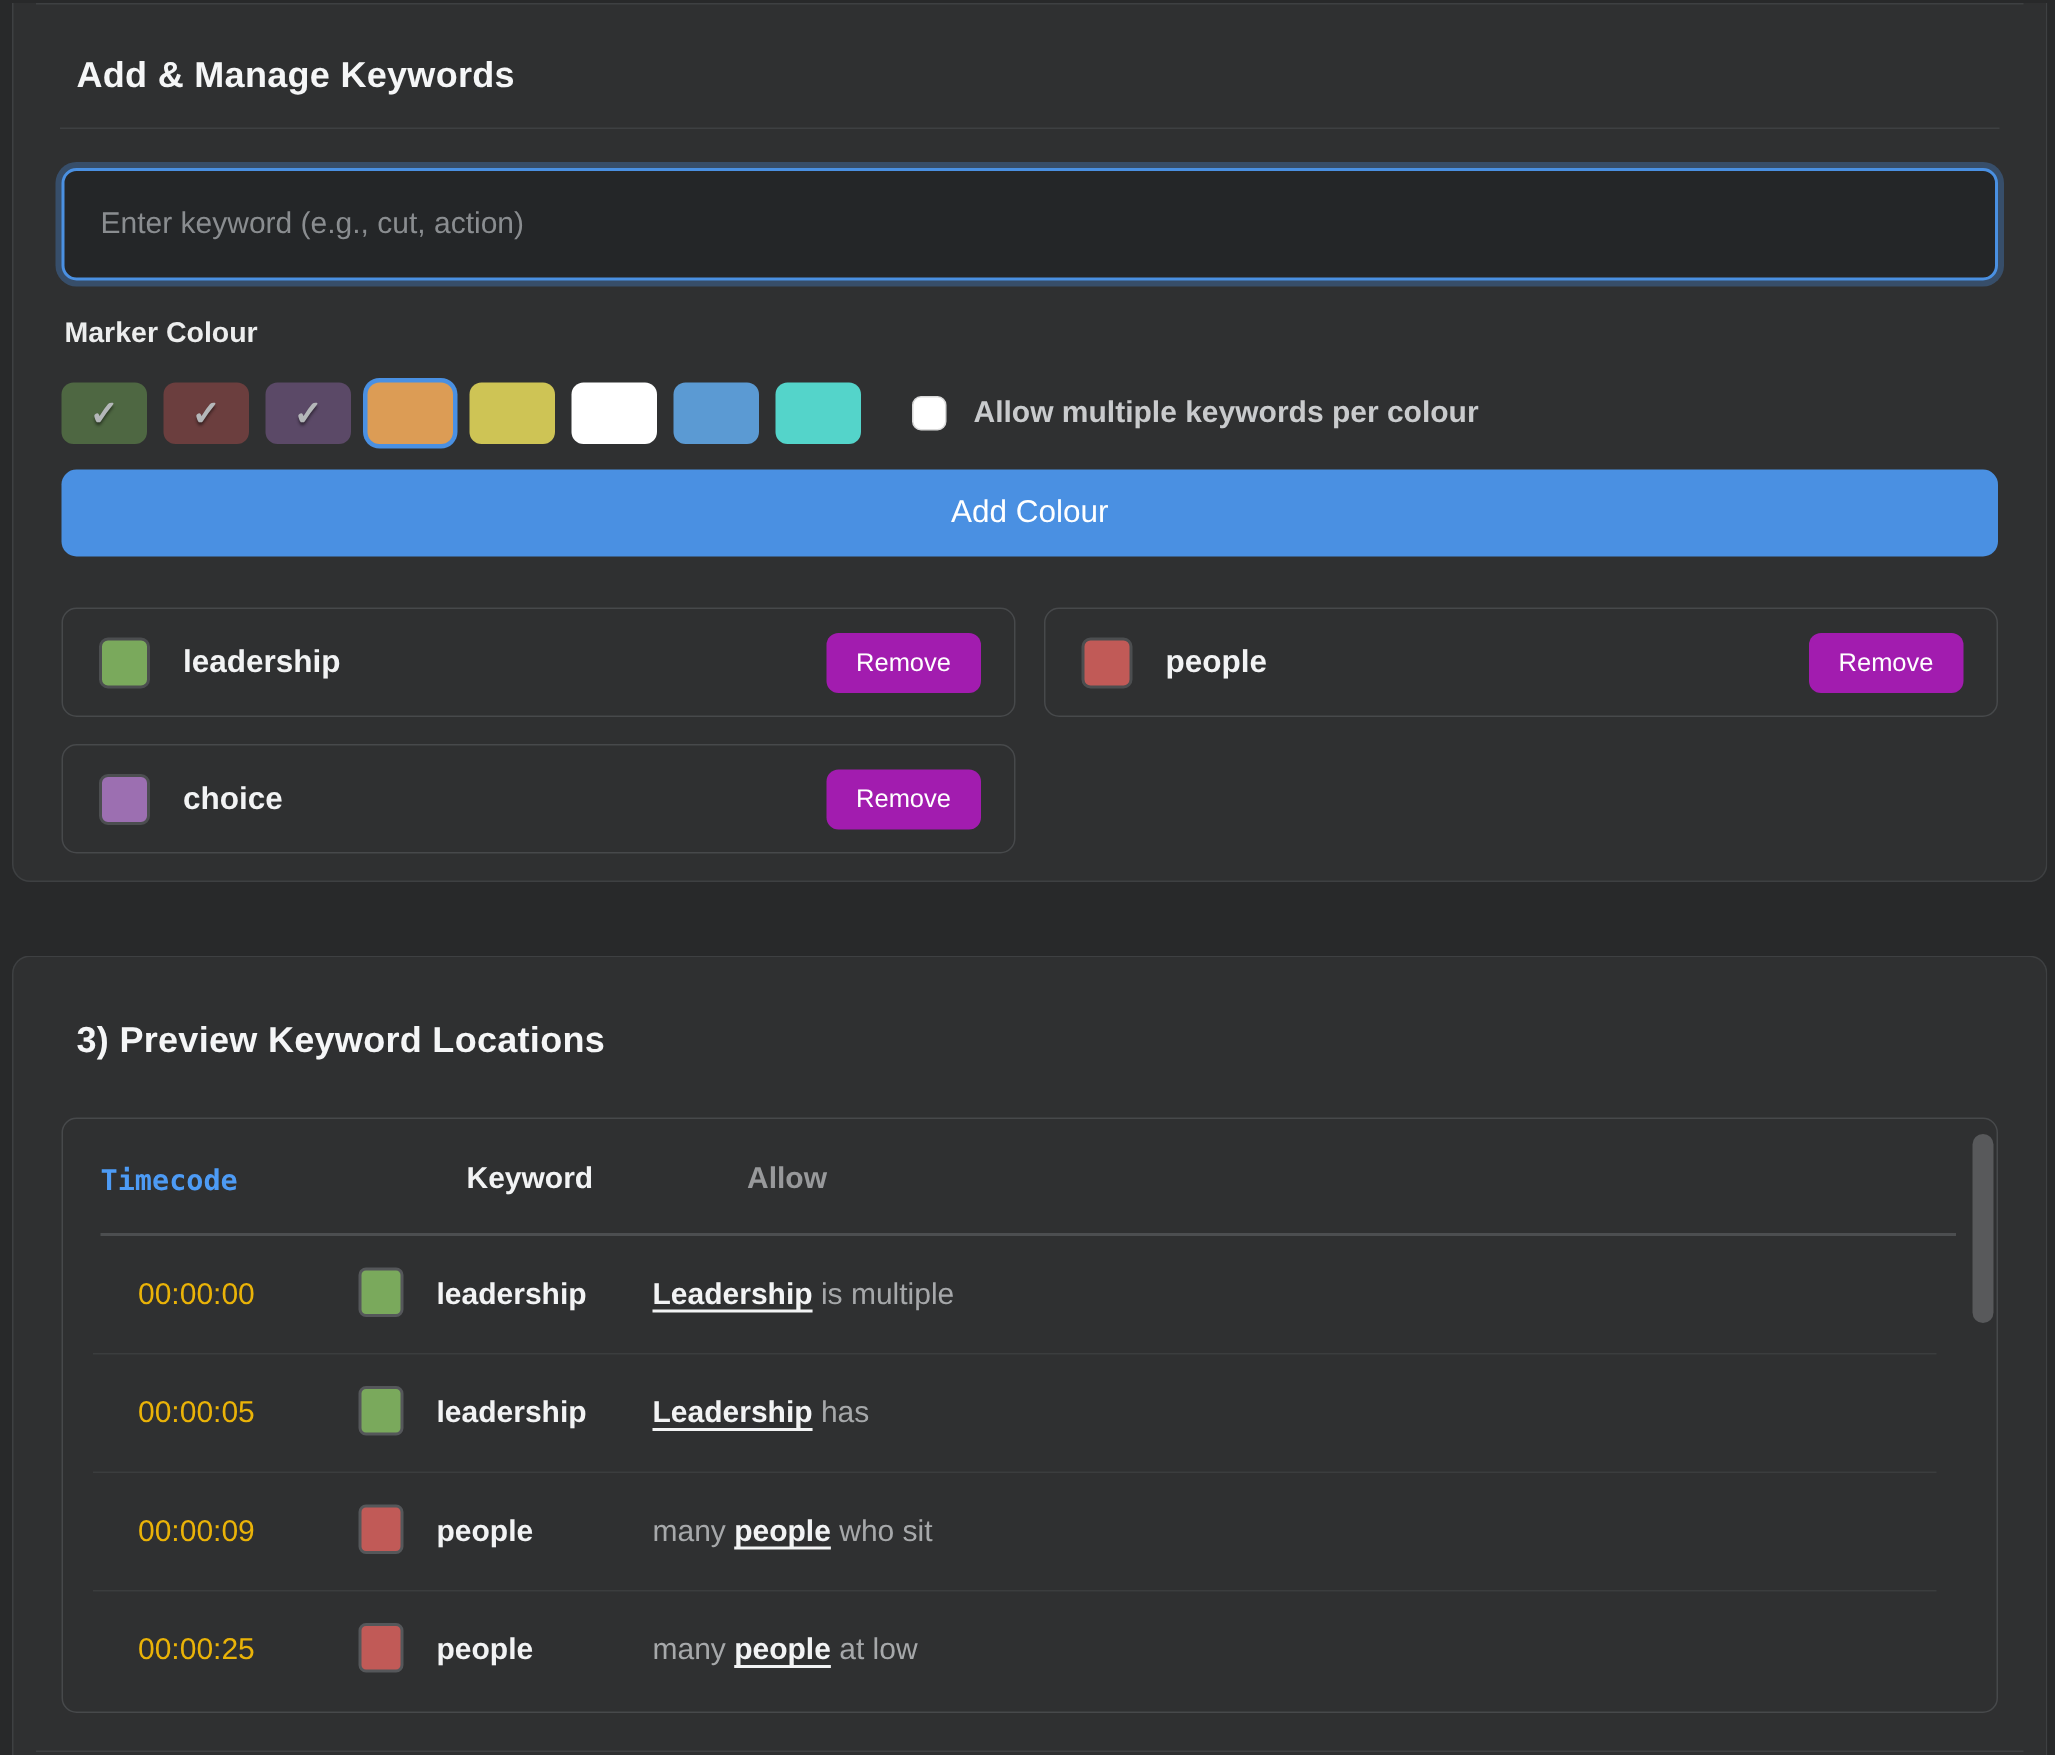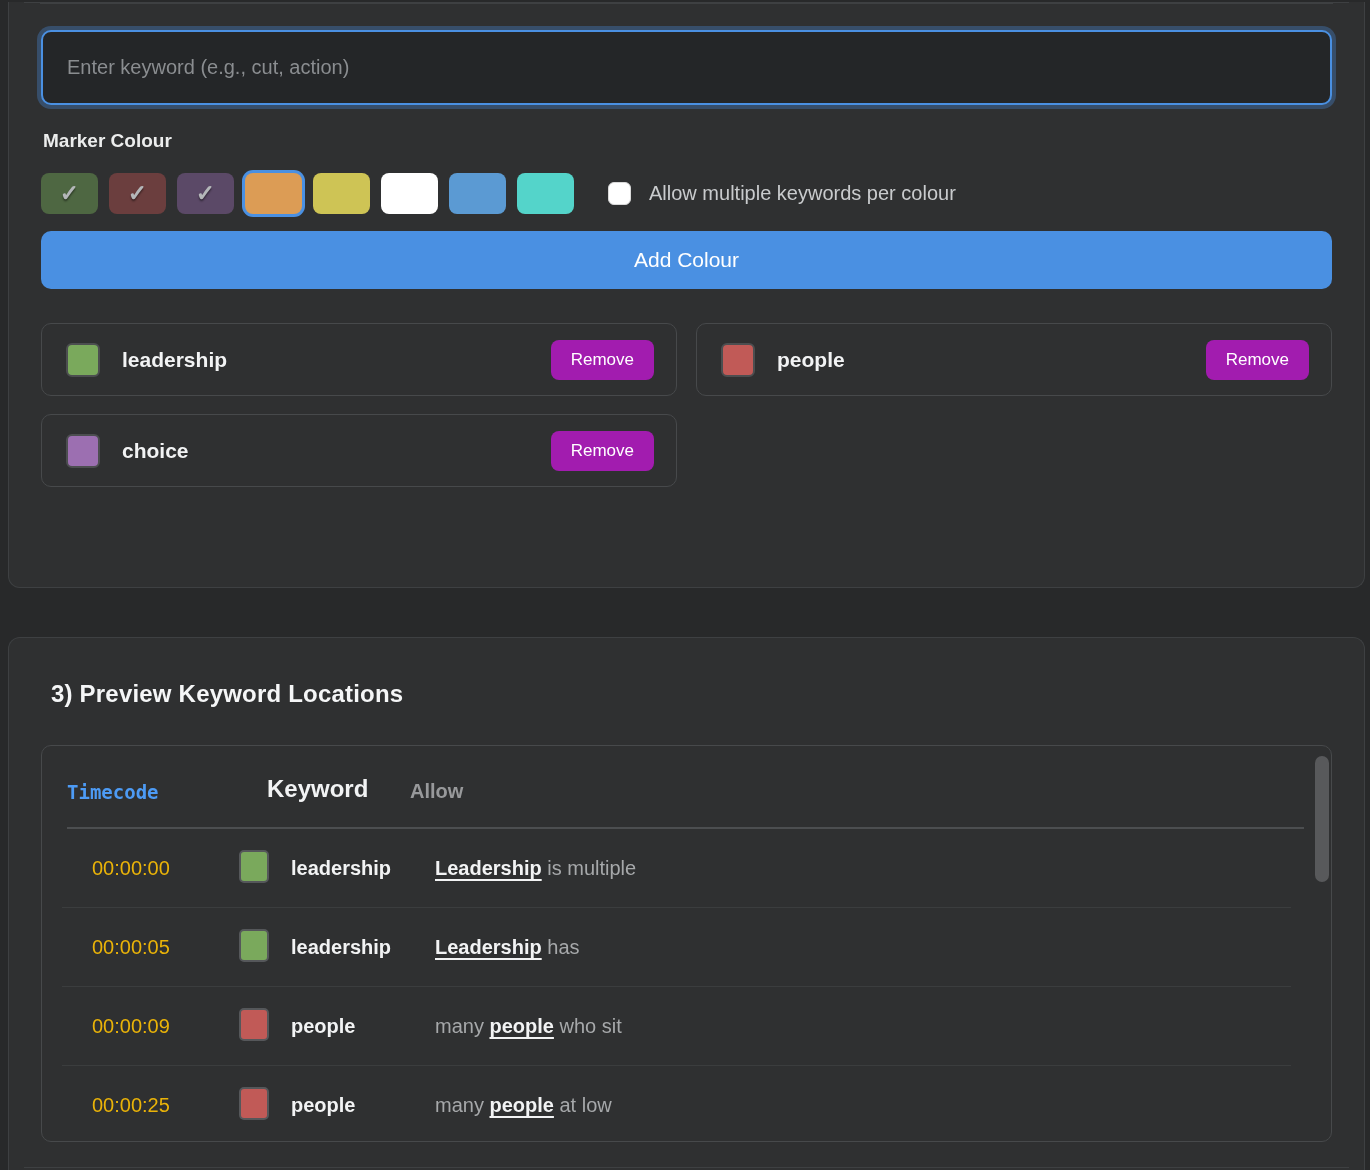--- a/index.html
+++ b/index.html
@@ -83,20 +83,21 @@
   .check {
     color: #b4b7b9;
     font-size: 23px;
     font-weight: 700;
     text-shadow: 0 2px 2px rgba(0,0,0,0.45);
     line-height: 1;
   }
   .multi-wrap {
     display: flex; align-items: center;
     margin-left: 34px;
+    font-weight: bold;
   }
   .checkbox {
     width: 23px; height: 23px;
     background: #ffffff;
     border-radius: 6px;
     border: 1px solid #d9d9d9;
   }
   .multi-label {
     margin-left: 18px;
     font-size: 20px;
@@ -156,33 +157,34 @@
   .table-box {
     position: relative;
     margin-top: 37px;
     border: 1px solid #47494b;
     border-radius: 10px;
     height: 397px;
     overflow: hidden;
   }
   .thead {
     display: flex;
-    align-items: flex-end;
+    align-items: center;
     padding: 29px 0 0 25px;
+    gap: 44px;
   }
   .th-timecode {
     width: 200px;
     font-family: "DejaVu Sans Mono", monospace;
     font-weight: 700;
     font-size: 19px;
     color: #4d9bf5;
   }
   .th-keyword {
     width: 143px;
-    font-size: 24px;
+    font-size: 20px;
     font-weight: 700;
     color: #f2f3f4;
   }
   .th-text {
     font-size: 20px;
     font-weight: 700;
     color: #98999b;
   }
   .head-rule {
     border: none;
@@ -235,20 +237,23 @@
     background: #58595b;
     border-radius: 7px;
   }
   .bottom-rule { margin-top: 25px; }
 </style>
 </head>
 <body>
 
 <section class="card card-top">
   <hr class="hr hr-top">
+  <div class="kw-title">
+      <h2>Add &amp; Manage Keywords</h2>
+    </div>
   <hr class="hr" style="margin:0 -1px;">
 
   <input class="keyword-input" type="text" placeholder="Enter keyword (e.g., cut, action)" style="">
 
   <div class="marker-label">Marker Colour</div>
 
   <div class="palette-line">
     <div class="palette-row">
         <div class="swatch" style="background: rgb(78, 103, 66);">
           <span class="check">✓</span>

